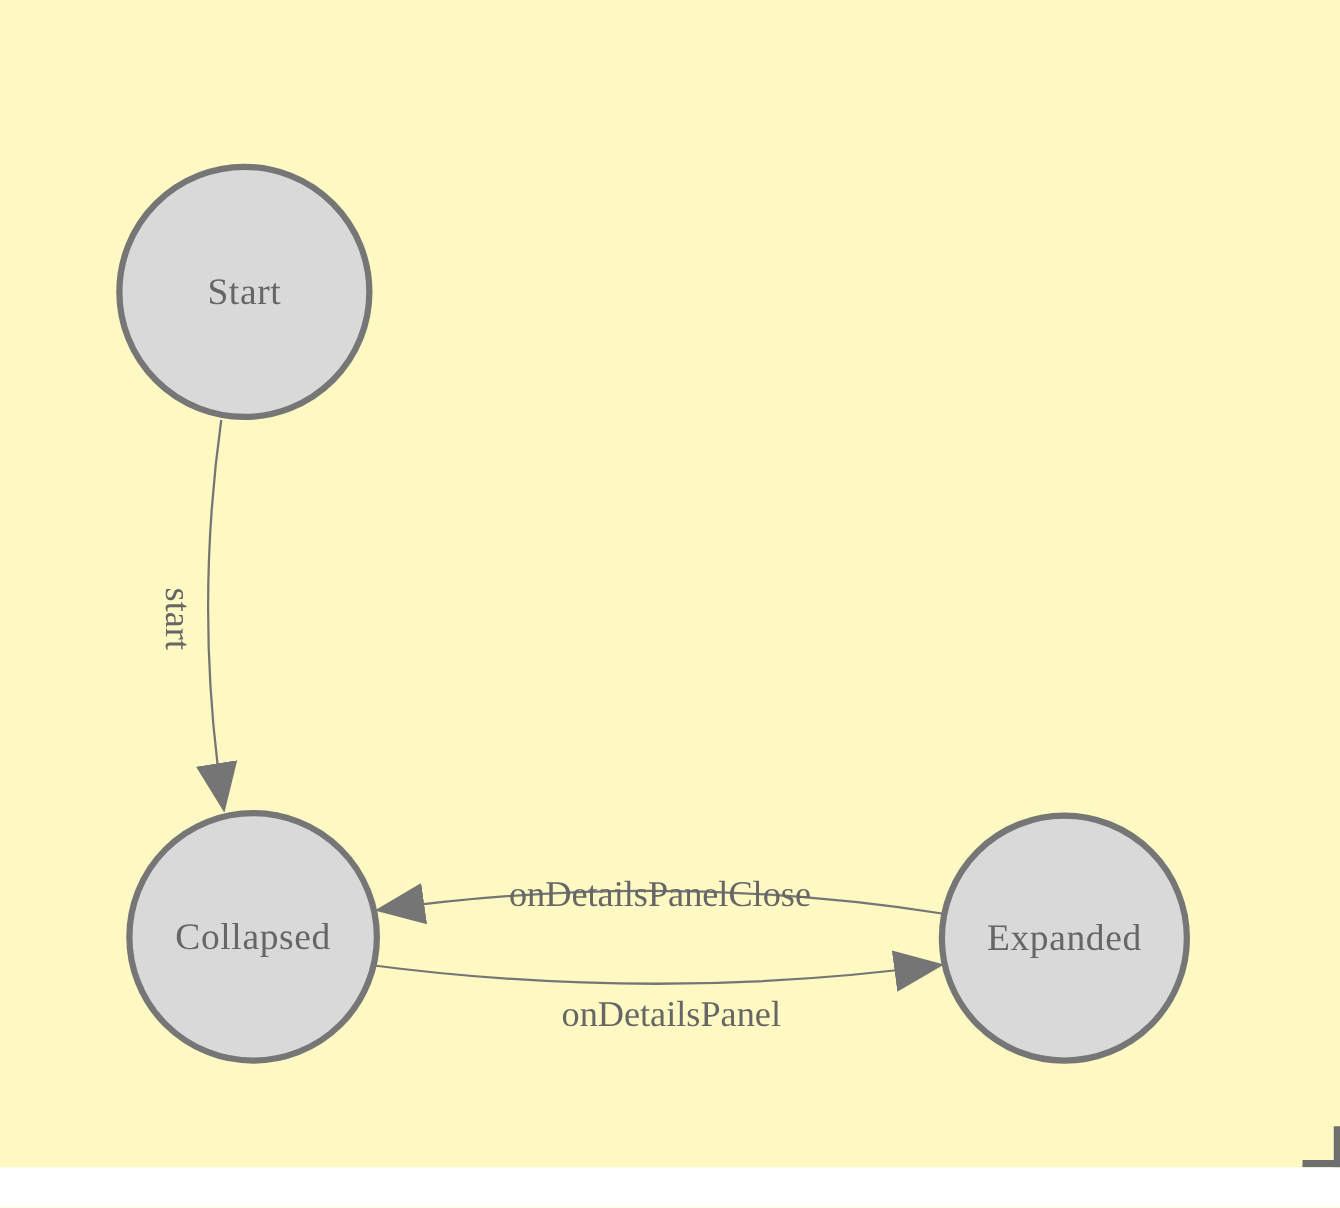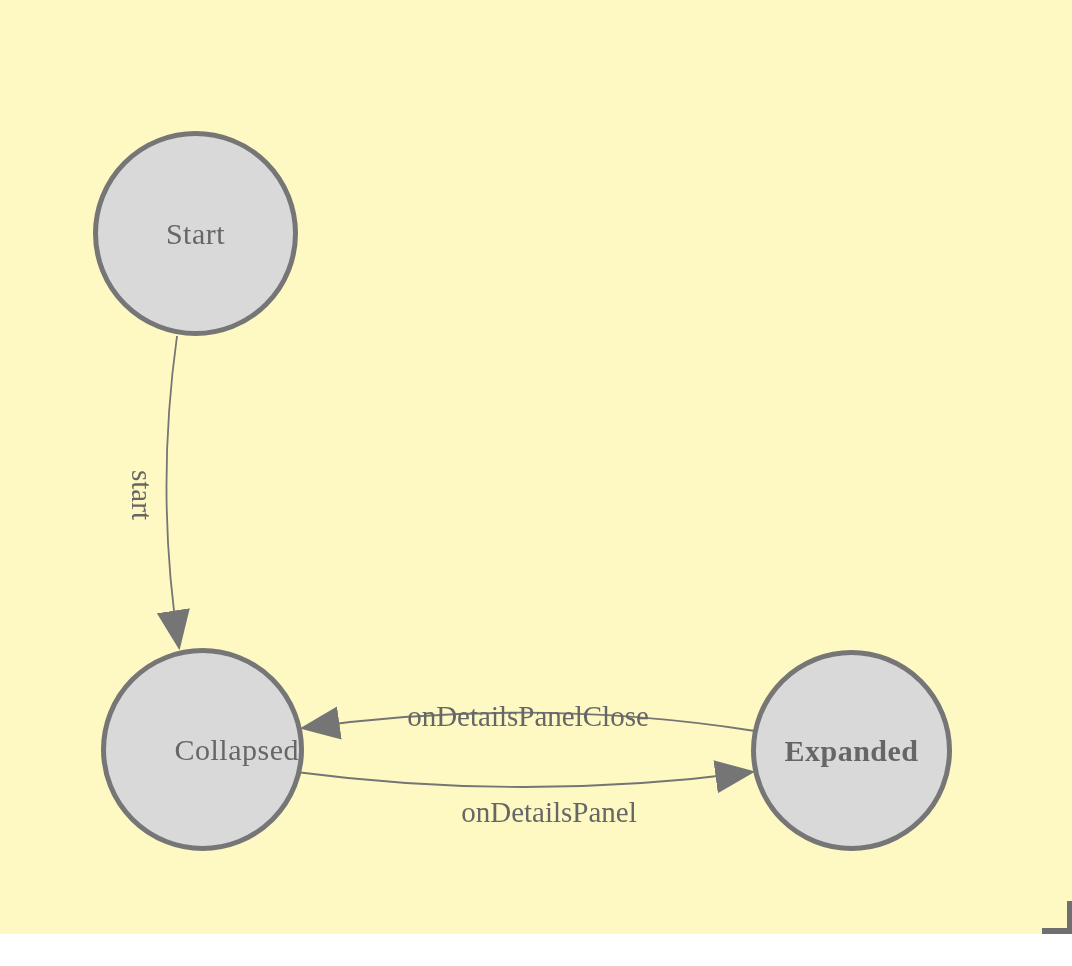--- a/index.html
+++ b/index.html
@@ -38,38 +38,38 @@
     justify-content: center;
     cursor: pointer;
   }
   .node span {
     font-size: 30px;
     color: #666666;
     letter-spacing: 0.5px;
     user-select: none;
   }
   #node-start    { left: 93px;  top: 131px; width: 205px; height: 205px; }
-  #node-collapsed{ left: 101px; top: 648px; width: 203px; height: 203px; justify-content: flex-end; }
-  #node-expanded { left: 751px; top: 650px; width: 201px; height: 201px; font-weight: bold; }
+  #node-collapsed{ left: 101px; top: 648px; width: 203px; height: 203px; }
+  #node-expanded { left: 751px; top: 650px; width: 201px; height: 201px; }
 
   .edge-label {
     position: absolute;
     font-size: 29px;
     color: #666666;
     white-space: nowrap;
     transform: translate(-50%, -50%);
     user-select: none;
   }
   #lbl-start {
     left: 141px;
     top: 495px;
     transform: translate(-50%, -50%) rotate(90deg);
   }
   #lbl-close { left: 528px; top: 716px; }
-  #lbl-open  { left: 537px; top: 812px; margin-left: 12px; }
+  #lbl-open  { left: 537px; top: 812px; }
 
   .corner-mark {
     position: absolute;
     right: 0;
     bottom: 0;
     width: 30px;
     height: 33px;
     box-sizing: border-box;
     border-right: 5px solid #6f6f6f;
     border-bottom: 6px solid #6f6f6f;

